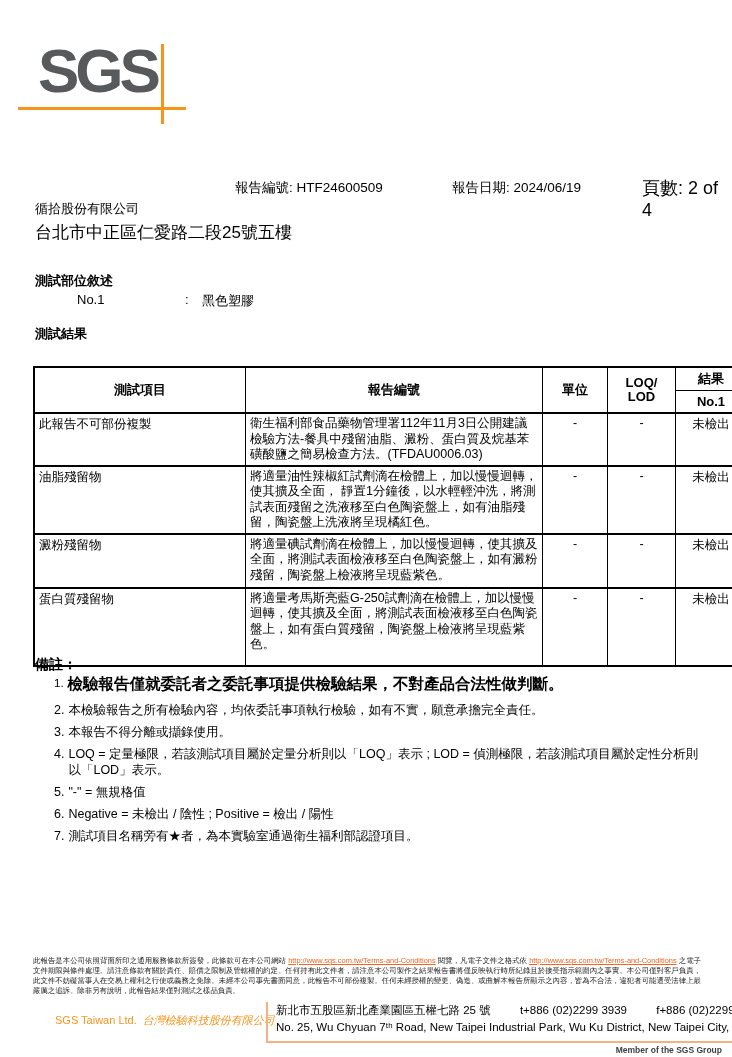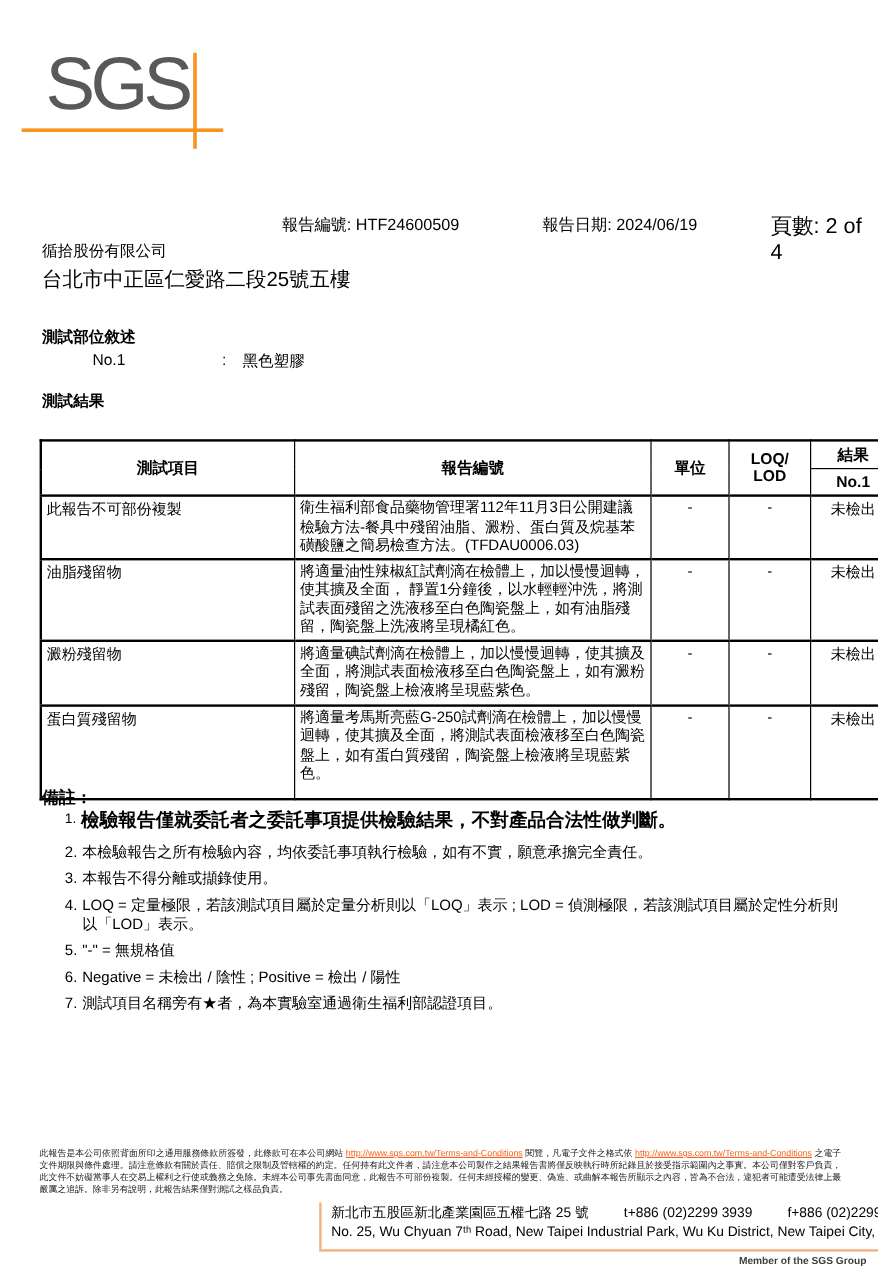--- a/index.html
+++ b/index.html
@@ -2,21 +2,21 @@
 <html><head>
 <meta charset="utf-8">
 <style>
   html,body{margin:0;padding:0;background:#e9e9e9;}
   .page{
     position:relative;width:732px;height:1057px;margin:0 auto;background:#ffffff;
     font-family:"Liberation Sans",sans-serif;color:#000;overflow:hidden;
   }
   
   .logo-text{
-    position:absolute;left:38px;top:40px;font-size:62px;font-weight:normal;
+    position:absolute;left:38px;top:40px;font-size:62px;font-weight:bold;
     color:#58595b;letter-spacing:-4px;line-height:1;
   }
   .logo-hline{position:absolute;left:18px;top:107px;width:168px;height:3px;background:#f7941d;}
   .logo-vline{position:absolute;left:161px;top:44px;width:3px;height:80px;background:#f7941d;}
   
   .title{position:absolute;left:35px;top:164px;font-size:25px;font-weight:bold;}
   .meta{position:absolute;top:179px;font-size:13.5px;}
   .meta.report-no{left:235px;}
   .meta.report-date{left:452px;}
   .meta.pages{left:642px;top:176px;font-size:18px;}
@@ -176,20 +176,23 @@
       <span class="txt">Negative = 未檢出 / 陰性 ; Positive = 檢出 / 陽性</span>
     </div>
     <div class="note">
       <span class="num">7.</span>
       <span class="txt">測試項目名稱旁有★者，為本實驗室通過衛生福利部認證項目。</span>
     </div>
   </div>
 
   <div class="disclaimer"><span>此報告是本公司依照背面所印之通用服務條款所簽發，此條款可在本公司網站 </span><a href="#">http://www.sgs.com.tw/Terms-and-Conditions</a><span> 閱覽，凡電子文件之格式依 </span><a href="#">http://www.sgs.com.tw/Terms-and-Conditions</a><span> 之電子文件期限與條件處理。請注意條款有關於責任、賠償之限制及管轄權的約定。任何持有此文件者，請注意本公司製作之結果報告書將僅反映執行時所紀錄且於接受指示範圍內之事實。本公司僅對客戶負責，此文件不妨礙當事人在交易上權利之行使或義務之免除。未經本公司事先書面同意，此報告不可部份複製。任何未經授權的變更、偽造、或曲解本報告所顯示之內容，皆為不合法，違犯者可能遭受法律上最嚴厲之追訴。除非另有說明，此報告結果僅對測試之樣品負責。</span></div>
 
+  <div class="footer-company">
+    <span>SGS Taiwan Ltd.</span><span class="zh">台灣檢驗科技股份有限公司</span>
+  </div>
   <div class="footer-vline"></div>
   <div class="footer-addr1">
     <span>新北市五股區新北產業園區五權七路 25 號</span>
     <span class="tel">t+886 (02)2299 3939</span>
     <span class="fax">f+886 (02)2299 3237</span>
   </div>
   <div class="footer-addr2">No. 25, Wu Chyuan 7ᵗʰ Road, New Taipei Industrial Park, Wu Ku District, New Taipei City, Taiwan</div>
   <div class="footer-hline"></div>
   <div class="footer-member">Member of the SGS Group</div>
 

